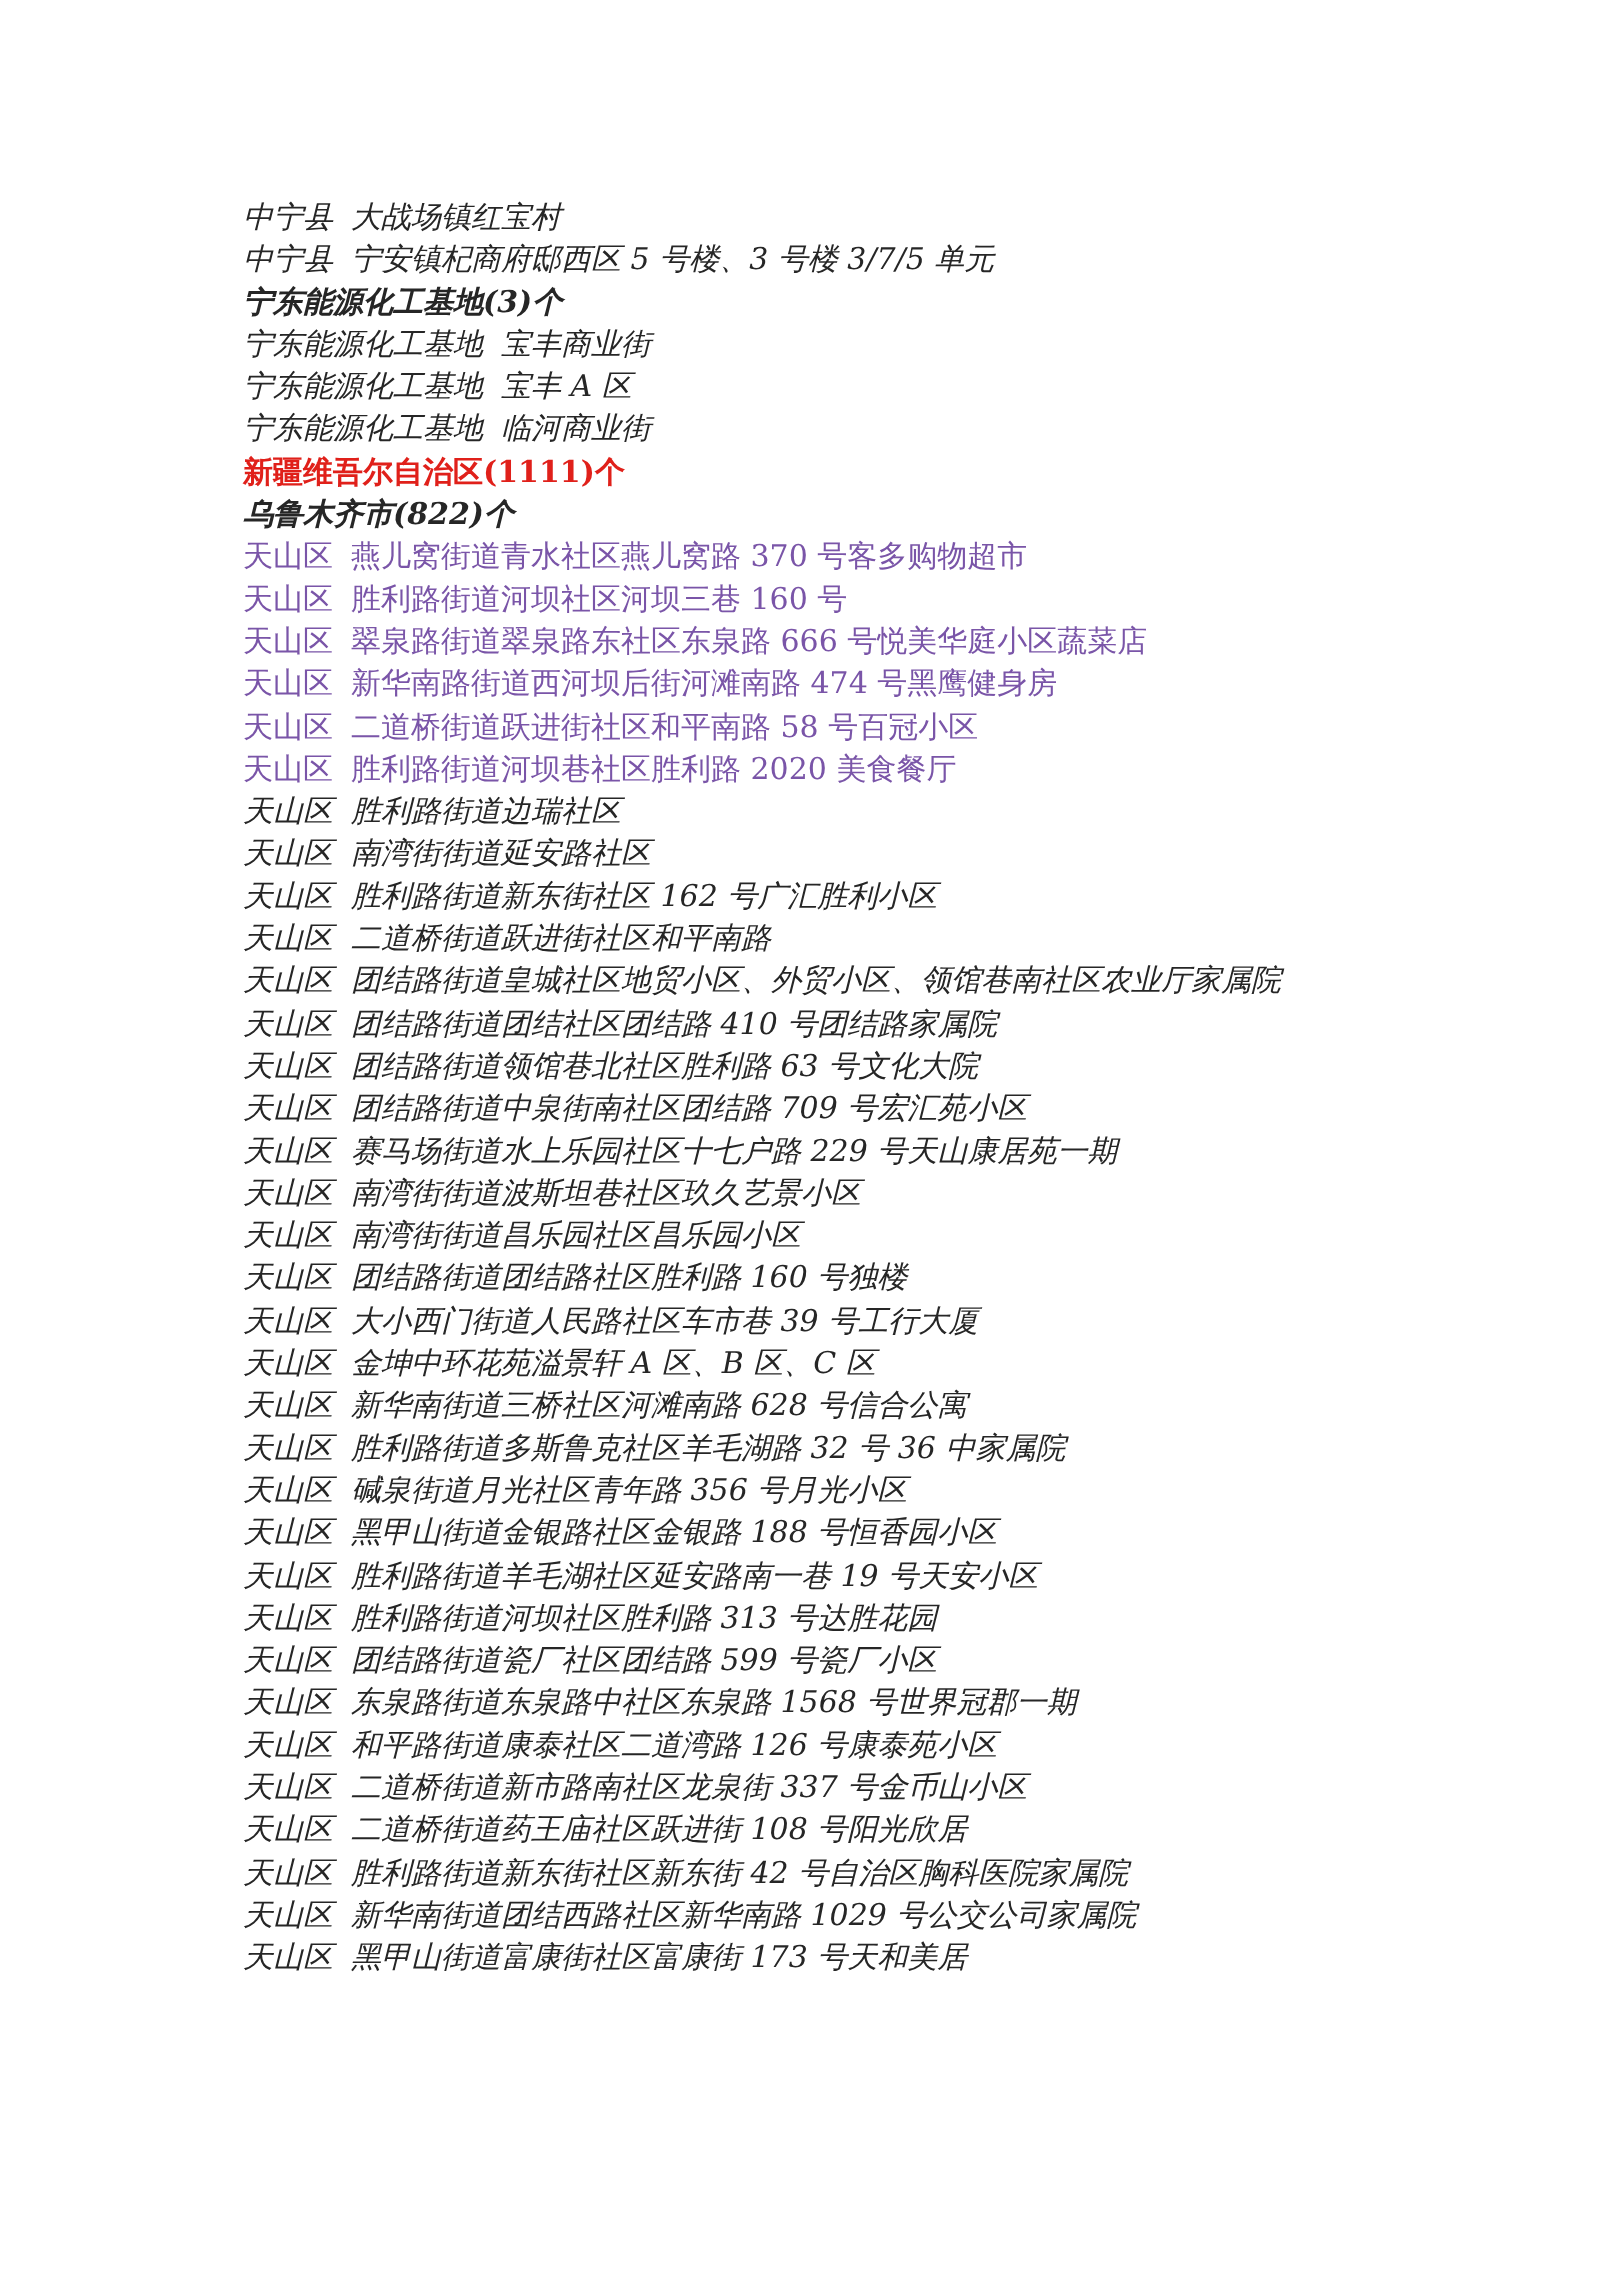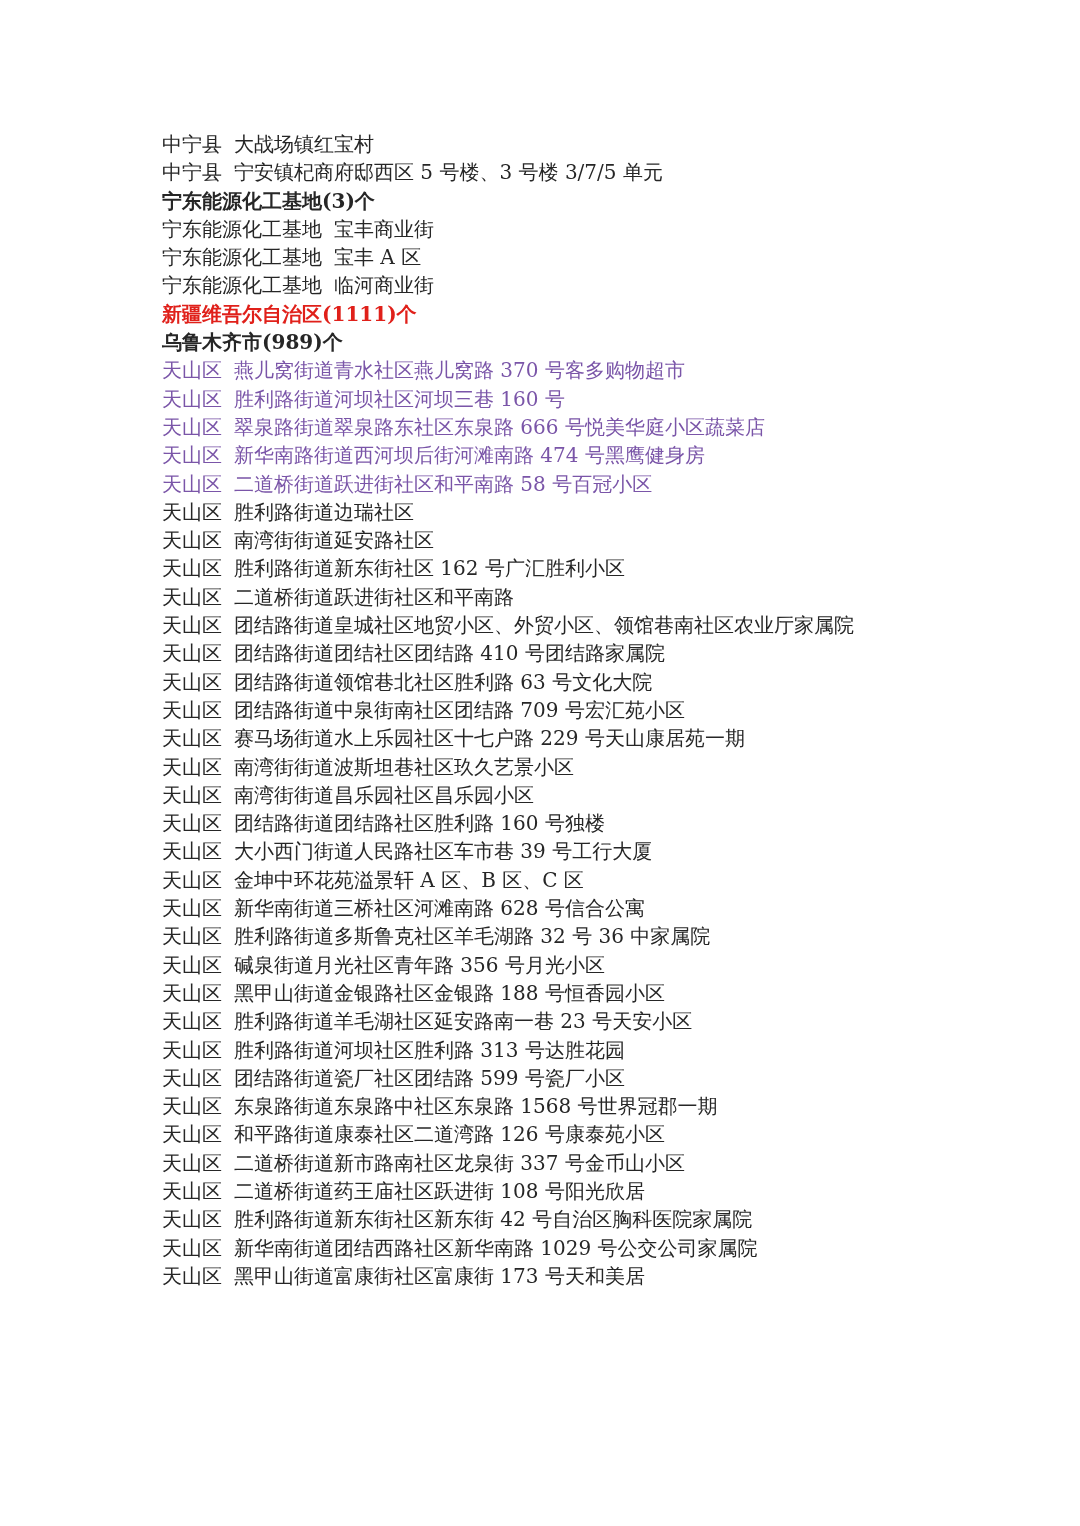--- a/index.html
+++ b/index.html
@@ -25,21 +25,21 @@
   .line {
     white-space: nowrap;
     height: 28.3px;
   }
   .line .region {
     margin-right: 12px;
   }
   .line.header {
     font-weight: bold;
   }
-  .line.black  { color: var(--black,  #262626); }
+  .line.black  { color: var(--black,  #262626); font-style: italic; }
   .line.red    { color: var(--red,    #e0201a); }
   .line.purple { color: var(--purple, #7a55a8); }
 </style>
 </head>
 <body style="background: rgb(255, 255, 255);">
 
 <div class="doc">
 
     <div class="line black"><span class="region">中宁县</span><span class="address">大战场镇红宝村</span></div>
 
@@ -48,32 +48,33 @@
     <div class="line black header"><span class="address">宁东能源化工基地(3)个</span></div>
 
     <div class="line black"><span class="region">宁东能源化工基地</span><span class="address">宝丰商业街</span></div>
 
     <div class="line black"><span class="region">宁东能源化工基地</span><span class="address">宝丰 A 区</span></div>
 
     <div class="line black"><span class="region">宁东能源化工基地</span><span class="address">临河商业街</span></div>
 
     <div class="line red header"><span class="address">新疆维吾尔自治区(1111)个</span></div>
 
-    <div class="line black header"><span class="address">乌鲁木齐市(989)个</span></div>
+    <div class="line black header"><span class="address">乌鲁木齐市(822)个</span></div>
 
     <div class="line purple"><span class="region">天山区</span><span class="address">燕儿窝街道青水社区燕儿窝路 370 号客多购物超市</span></div>
 
     <div class="line purple"><span class="region">天山区</span><span class="address">胜利路街道河坝社区河坝三巷 160 号</span></div>
 
     <div class="line purple"><span class="region">天山区</span><span class="address">翠泉路街道翠泉路东社区东泉路 666 号悦美华庭小区蔬菜店</span></div>
 
     <div class="line purple"><span class="region">天山区</span><span class="address">新华南路街道西河坝后街河滩南路 474 号黑鹰健身房</span></div>
 
     <div class="line purple"><span class="region">天山区</span><span class="address">二道桥街道跃进街社区和平南路 58 号百冠小区</span></div>
 
+    <div class="line purple"><span class="region">天山区</span><span class="address">胜利路街道河坝巷社区胜利路 2020 美食餐厅</span></div>
 
     <div class="line black"><span class="region">天山区</span><span class="address">胜利路街道边瑞社区</span></div>
 
     <div class="line black"><span class="region">天山区</span><span class="address">南湾街街道延安路社区</span></div>
 
     <div class="line black"><span class="region">天山区</span><span class="address">胜利路街道新东街社区 162 号广汇胜利小区</span></div>
 
     <div class="line black"><span class="region">天山区</span><span class="address">二道桥街道跃进街社区和平南路</span></div>
 
     <div class="line black"><span class="region">天山区</span><span class="address">团结路街道皇城社区地贸小区、外贸小区、领馆巷南社区农业厅家属院</span></div>
@@ -99,21 +100,21 @@
     <div class="line black"><span class="region">天山区</span><span class="address">金坤中环花苑溢景轩 A 区、B 区、C 区</span></div>
 
     <div class="line black"><span class="region">天山区</span><span class="address">新华南街道三桥社区河滩南路 628 号信合公寓</span></div>
 
     <div class="line black"><span class="region">天山区</span><span class="address">胜利路街道多斯鲁克社区羊毛湖路 32 号 36 中家属院</span></div>
 
     <div class="line black"><span class="region">天山区</span><span class="address">碱泉街道月光社区青年路 356 号月光小区</span></div>
 
     <div class="line black"><span class="region">天山区</span><span class="address">黑甲山街道金银路社区金银路 188 号恒香园小区</span></div>
 
-    <div class="line black"><span class="region">天山区</span><span class="address">胜利路街道羊毛湖社区延安路南一巷 23 号天安小区</span></div>
+    <div class="line black"><span class="region">天山区</span><span class="address">胜利路街道羊毛湖社区延安路南一巷 19 号天安小区</span></div>
 
     <div class="line black"><span class="region">天山区</span><span class="address">胜利路街道河坝社区胜利路 313 号达胜花园</span></div>
 
     <div class="line black"><span class="region">天山区</span><span class="address">团结路街道瓷厂社区团结路 599 号瓷厂小区</span></div>
 
     <div class="line black"><span class="region">天山区</span><span class="address">东泉路街道东泉路中社区东泉路 1568 号世界冠郡一期</span></div>
 
     <div class="line black"><span class="region">天山区</span><span class="address">和平路街道康泰社区二道湾路 126 号康泰苑小区</span></div>
 
     <div class="line black"><span class="region">天山区</span><span class="address">二道桥街道新市路南社区龙泉街 337 号金币山小区</span></div>

